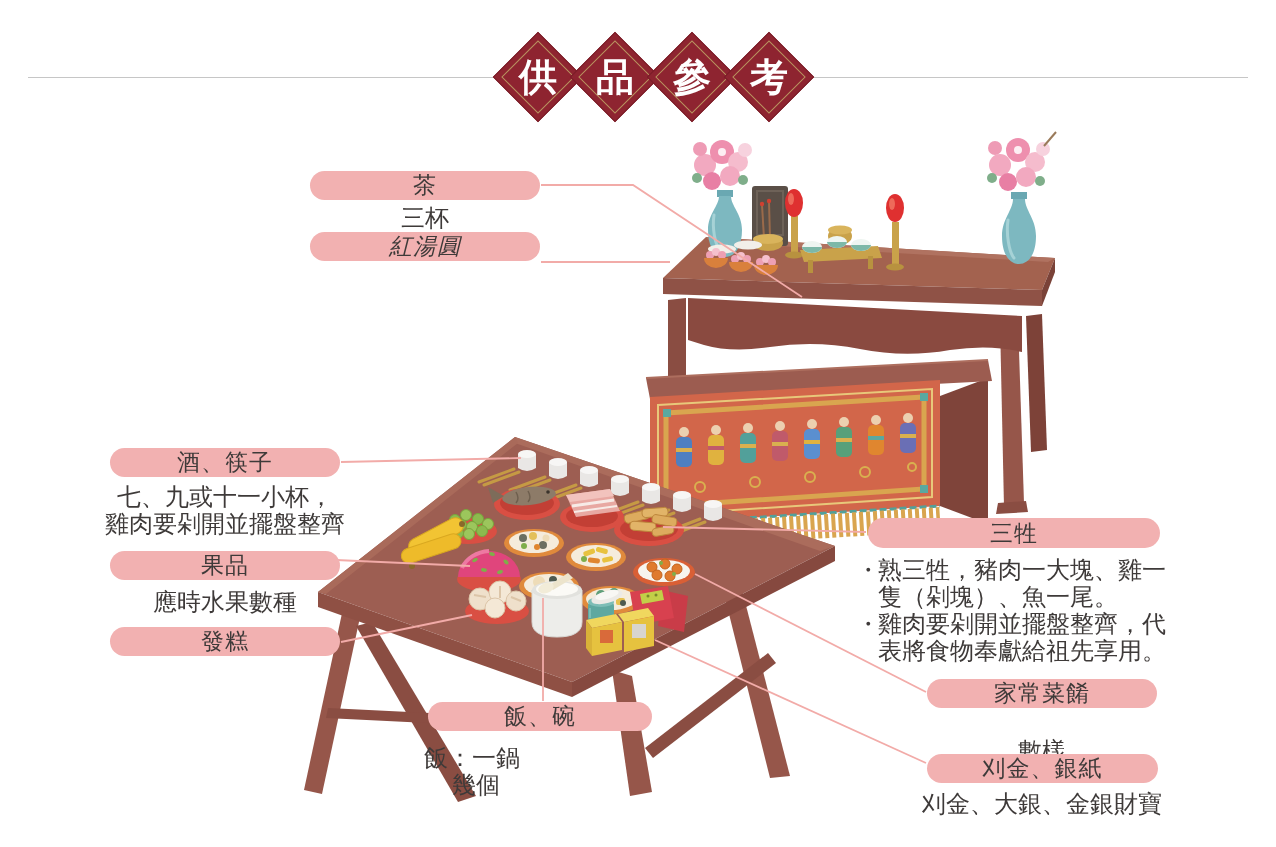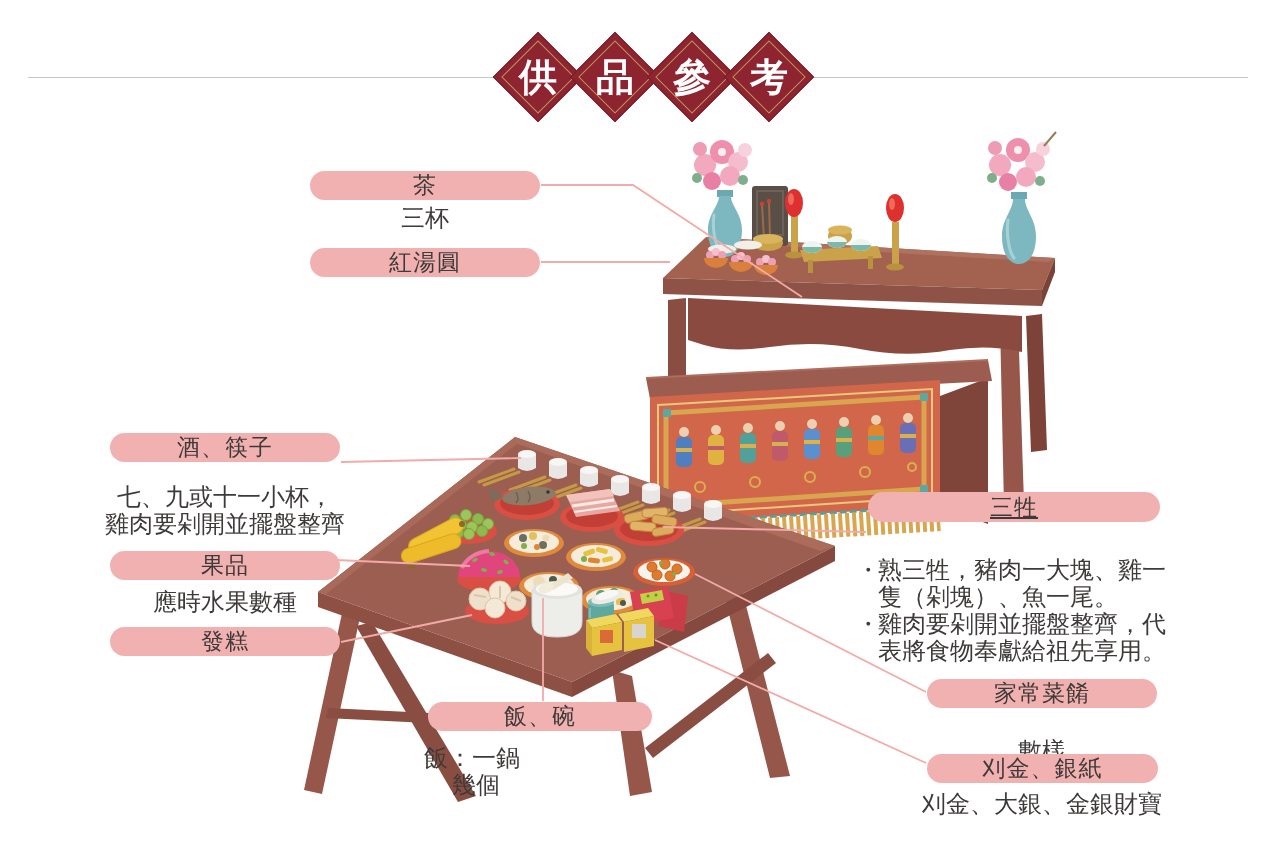--- a/index.html
+++ b/index.html
@@ -438,25 +438,25 @@
       <polyline points="695,574 926,692"></polyline>
       <polyline points="655,640 926,763"></polyline>
     </g>
   </svg>
 
   <div class="pill" style="left:310px;top:171px;width:230px;">
     <span>茶</span>
   </div>
   <div class="desc centered" style="left:310px;top:204px;width:230px;">三杯</div>
 
-  <div class="pill" style="left:310px;top:248px;width:230px;">
+  <div class="pill" style="left:310px;top:232px;width:230px;font-style:italic;">
     <span>紅湯圓</span>
   </div>
 
-  <div class="pill" style="left:110px;top:433px;width:230px;">
+  <div class="pill" style="left:110px;top:448px;width:230px;">
     <span>酒、筷子</span>
   </div>
   <div class="desc centered" style="left:75px;top:483px;width:300px;">
     <div>七、九或十一小杯，</div>
     <div>雞肉要剁開並擺盤整齊</div>
   </div>
 
   <div class="pill" style="left:110px;top:551px;width:230px;">
     <span>果品</span>
   </div>
@@ -467,21 +467,21 @@
   </div>
 
   <div class="pill" style="left:428px;top:702px;width:224px;">
     <span>飯、碗</span>
   </div>
   <div class="desc" style="left:424px;top:744px;width:280px;">
     <div>飯：一鍋</div>
     <div class="rice-line3">幾個</div>
   </div>
 
-  <div class="pill" style="left:868px;top:492px;width:292px;height:30px;text-decoration:underline;">
+  <div class="pill" style="left:868px;top:518px;width:292px;height:30px;">
     <span>三牲</span>
   </div>
   <div class="desc" style="left:856px;top:556px;width:322px;">
     <div class="bullet-row">
       <span class="bullet-marker">・</span>
       <span class="bullet-text">熟三牲，豬肉一大塊、雞一隻（剁塊）、魚一尾。</span>
     </div>
     <div class="bullet-row">
       <span class="bullet-marker">・</span>
       <span class="bullet-text">雞肉要剁開並擺盤整齊，代表將食物奉獻給祖先享用。</span>

